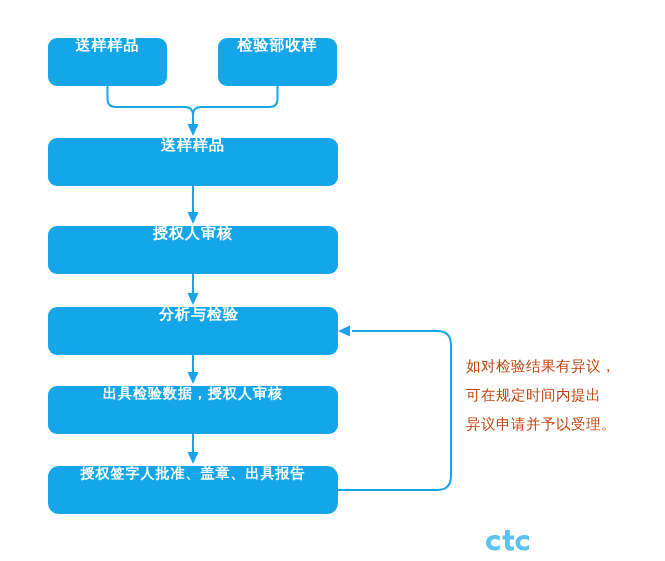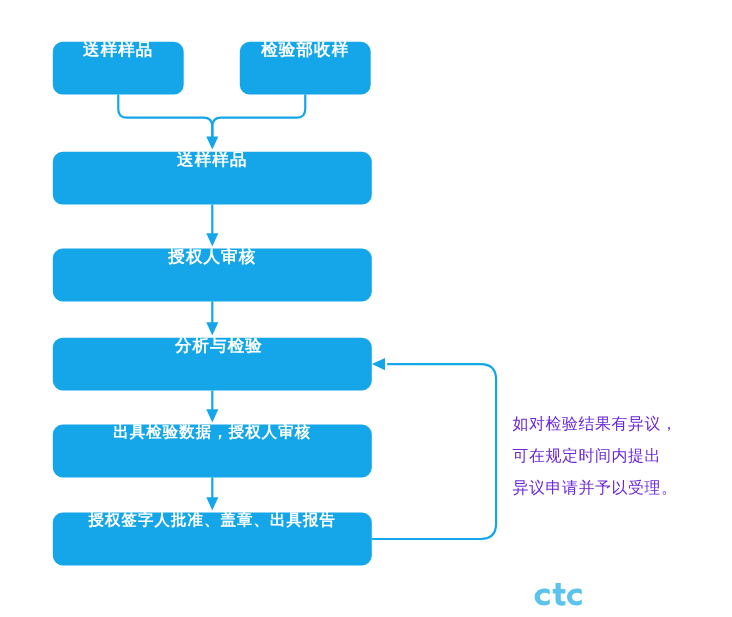--- a/index.html
+++ b/index.html
@@ -56,28 +56,28 @@
     width: 290px;
     height: 48px;
     font-size: 15px;
   }
   #node-submit-sample { left: 48px;  top: 38px;  }
   #node-spot-sample   { left: 218px; top: 38px;  }
   #node-sample-flow   { left: 48px;  top: 138px; }
   #node-receive       { left: 48px;  top: 226px; }
   #node-analysis      { left: 48px;  top: 307px; padding-left: 12px; }
   #node-report-data   { left: 48px;  top: 386px; font-size: 14px; }
-  #node-approve       { left: 48px;  top: 466px; font-size: 14px; }
+  #node-approve       { left: 48px;  top: 466px; font-size: 14px; border-radius: 11px; }
 
   #annotation-note {
     position: absolute;
     left: 466px;
-    top: 372px;
+    top: 352px;
     width: 180px;
-    color: #6d28d9;
+    color: #c2410c;
     font-size: 14.5px;
     line-height: 29px;
     letter-spacing: 0.5px;
     white-space: pre-line;
   }
 
   #brand-logo {
     position: absolute;
     left: 483px;
     top: 529px;

